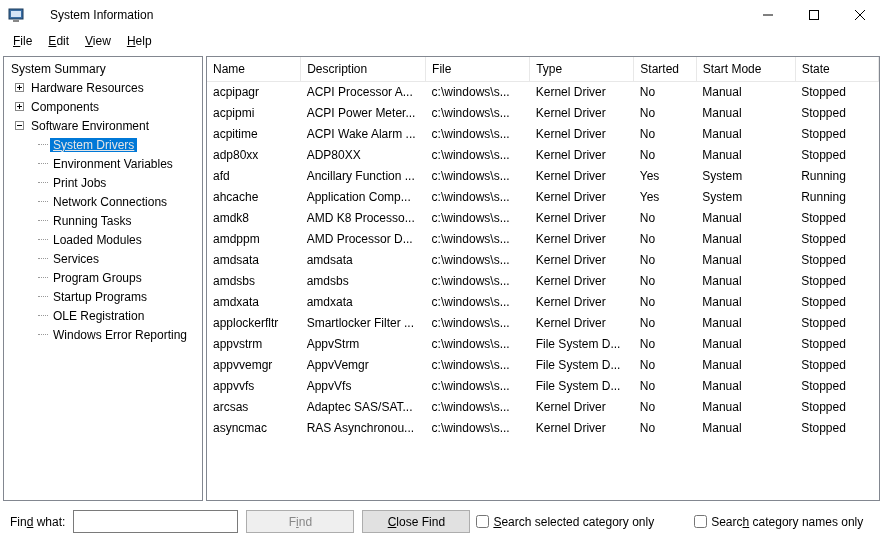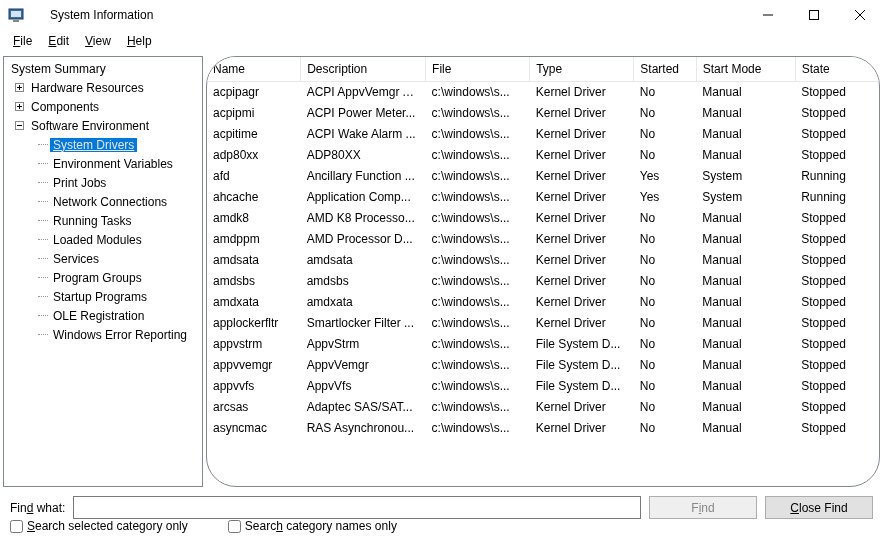--- a/index.html
+++ b/index.html
@@ -83,21 +83,21 @@
   flex-shrink: 0;
 }
 .tree-label { padding: 0 3px; }
 .tree-row.selected .tree-label {
   background: #0078d7;
   color: #e5e5e5;
   text-decoration: underline;
 }
 .tree-row.lvl1 { padding-left: 8px; }
 .tree-row.lvl2 { padding-left: 34px; }
-.grid-panel { flex: 1; position: relative; border-radius: 30px; }
+.grid-panel { flex: 1; position: relative; }
 .grid-viewport {
   flex: 1;
   overflow-x: scroll;
   overflow-y: scroll;
   position: relative;
 }
 .grid-table {
   border-collapse: collapse;
   white-space: nowrap;
   font-size: 12px;
@@ -124,22 +124,22 @@
 .col-name { width: 90px; }
 .col-desc { width: 120px; }
 .col-file { width: 100px; }
 .col-type { width: 100px; }
 .col-started { width: 60px; }
 .col-mode { width: 95px; }
 .col-state { width: 80px; }
 .bottom-panel {
   padding: 6px 10px 6px 10px;
   display: flex;
-  flex-direction: column;
-  gap: 0;
+  flex-direction: row;
+  gap: 6px;
 }
 .find-row {
   display: flex;
   align-items: center;
   gap: 8px;
 }
 .find-label { white-space: nowrap; }
 .find-label .ul { text-decoration: underline; }
 .find-input {
   flex: 1;
@@ -304,21 +304,21 @@
               <th class="col-file">File</th>
               <th class="col-type">Type</th>
               <th class="col-started">Started</th>
               <th class="col-mode">Start Mode</th>
               <th class="col-state">State</th>
             </tr>
           </thead>
         <tbody id="grid-body">
             <tr>
               <td class="col-name">acpipagr</td>
-              <td class="col-desc">ACPI AppvVemgr A...</td>
+              <td class="col-desc">ACPI Processor A...</td>
               <td class="col-file">c:\windows\s...</td>
               <td class="col-type">Kernel Driver</td>
               <td class="col-started">No</td>
               <td class="col-mode">Manual</td>
               <td class="col-state">Stopped</td>
             </tr>
             <tr>
               <td class="col-name">acpipmi</td>
               <td class="col-desc">ACPI Power Meter...</td>
               <td class="col-file">c:\windows\s...</td>

